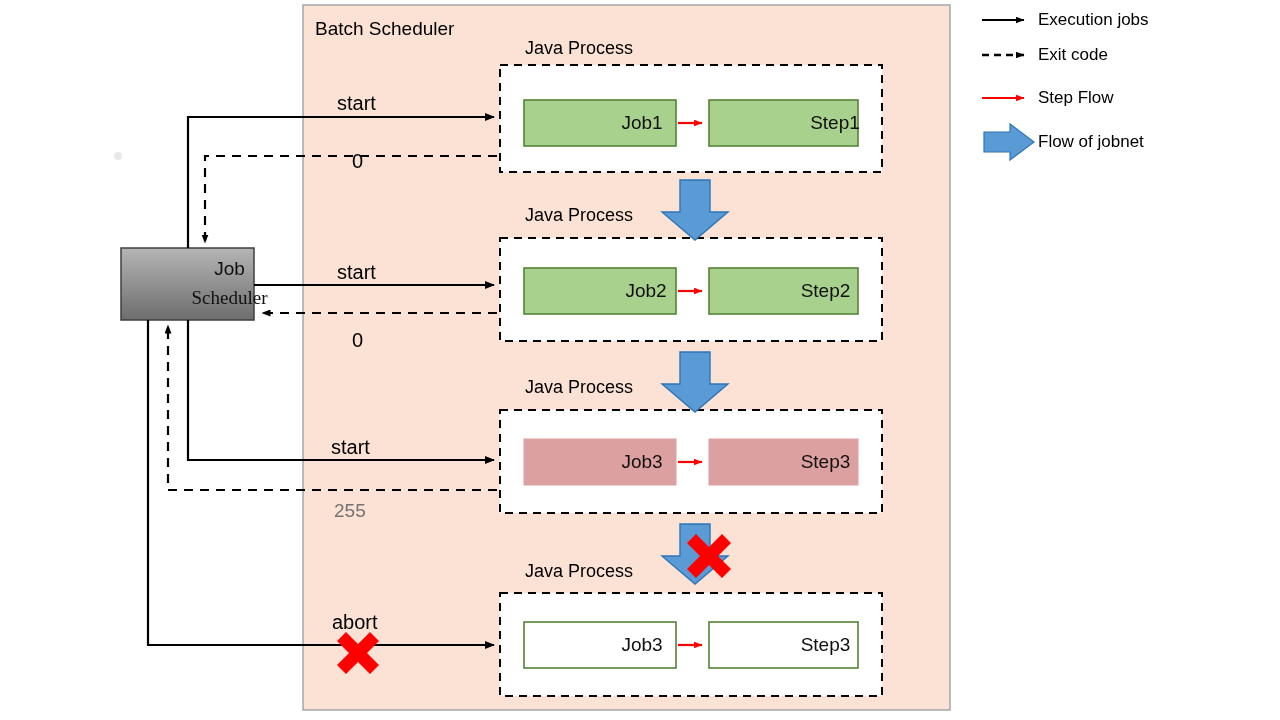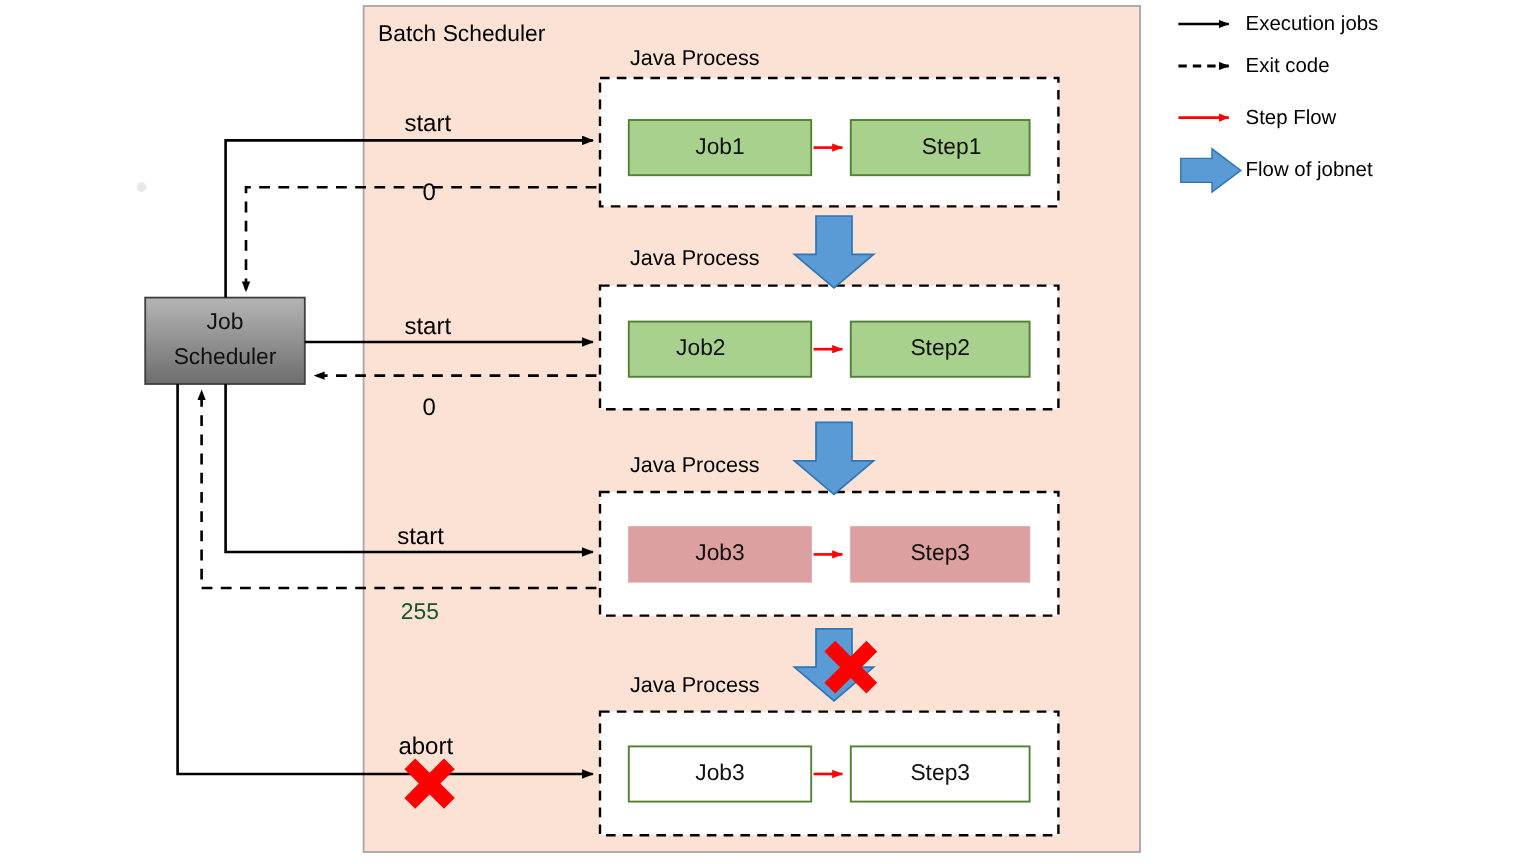--- a/index.html
+++ b/index.html
@@ -8,25 +8,25 @@
     font-family:"Liberation Sans","DejaVu Sans",sans-serif;
     overflow:hidden;position:relative;
   }
   #stage{position:absolute;left:0;top:0;width:1280px;height:720px;}
   svg#canvas{position:absolute;left:0;top:0;width:1280px;height:720px;}
 
   .lbl{position:absolute;white-space:nowrap;color:#000;}
   .panel-title{font-size:19px;}
   .proc-title{font-size:18px;}
   .edge-lbl{font-size:20px;}
-  .edge-lbl.red{color:#14532d;}
+  .edge-lbl.red{color:#737373;}
   .legend-lbl{font-size:17px;}
   .boxtext{
     position:absolute;display:flex;align-items:center;justify-content:center;
-    font-size:19px;color:#111;text-align:left;
+    font-size:19px;color:#111;text-align:left;margin-left:42px;
   }
 </style>
 </head>
 <body>
 
 <div id="stage">
 
   <svg id="canvas" viewBox="0 0 1280 720">
     <defs>
       <marker id="ah-black" markerWidth="10" markerHeight="8" refX="9" refY="4" orient="auto" markerUnits="userSpaceOnUse">
@@ -104,31 +104,31 @@
 
     <line x1="982" y1="20" x2="1024" y2="20" stroke="#000" stroke-width="2.2" marker-end="url(#ah-black-sm)"></line>
     <line x1="982" y1="55" x2="1024" y2="55" stroke="#000" stroke-width="2.6" stroke-dasharray="7,5" marker-end="url(#ah-black-sm)"></line>
     <line x1="982" y1="98" x2="1024" y2="98" stroke="#ff0000" stroke-width="2.2" marker-end="url(#ah-red)"></line>
     <path d="M984,132 L1010,132 L1010,124 L1034,142 L1010,160 L1010,152 L984,152 Z" fill="#5b9bd5" stroke="#2e75b6" stroke-width="1.2"></path>
   </svg>
 
   <div class="lbl panel-title" style="left:315px;top:18px;">Batch Scheduler</div>
 
   <div class="boxtext" style="left:121px;top:255px;width:133px;height:28px;">Job</div>
-  <div class="boxtext" style="left:121px;top:284px;width:133px;height:28px;">Scheduler</div>
+  <div class="boxtext" style="left:121px;top:284px;width:133px;height:28px;font-family:Liberation Serif, serif;">Scheduler</div>
 
   <div class="lbl proc-title" style="left:525px;top:38px;">Java Process</div>
   <div class="lbl proc-title" style="left:525px;top:205px;">Java Process</div>
   <div class="lbl proc-title" style="left:525px;top:377px;">Java Process</div>
   <div class="lbl proc-title" style="left:525px;top:561px;">Java Process</div>
 
   <div class="boxtext" style="left:524px;top:100px;width:152px;height:46px;">Job1</div>
   <div class="boxtext" style="left:709px;top:100px;width:168px;height:46px;">Step1</div>
 
-  <div class="boxtext" style="left:508px;top:268px;width:152px;height:46px;">Job2</div>
+  <div class="boxtext" style="left:528px;top:268px;width:152px;height:46px;">Job2</div>
   <div class="boxtext" style="left:709px;top:268px;width:149px;height:46px;">Step2</div>
 
   <div class="boxtext" style="left:524px;top:439px;width:152px;height:46px;">Job3</div>
   <div class="boxtext" style="left:709px;top:439px;width:149px;height:46px;">Step3</div>
 
   <div class="boxtext" style="left:524px;top:622px;width:152px;height:46px;">Job3</div>
   <div class="boxtext" style="left:709px;top:622px;width:149px;height:46px;">Step3</div>
 
   <div class="lbl edge-lbl" style="left:337px;top:92px;">start</div>
   <div class="lbl edge-lbl" style="left:352px;top:150px;">0</div>

